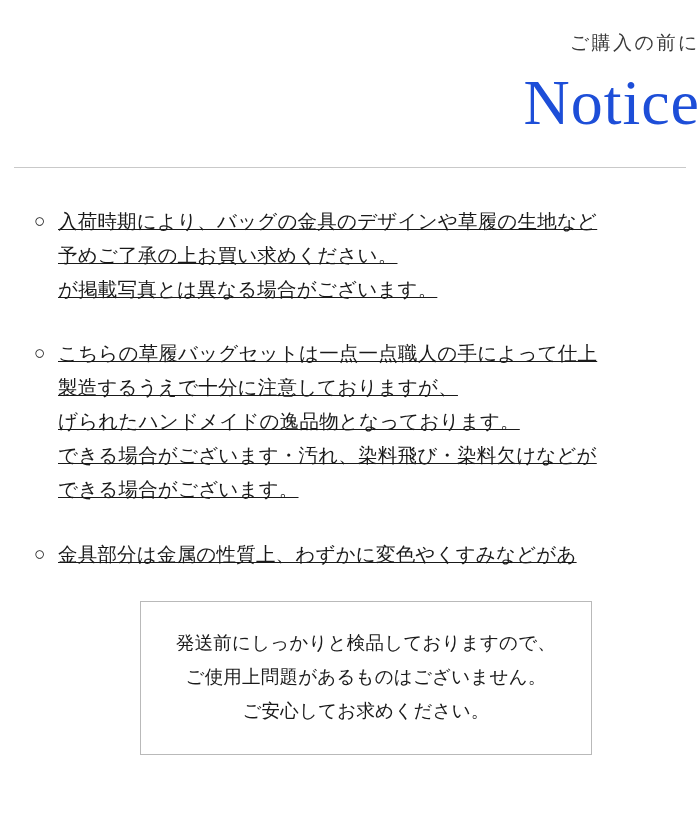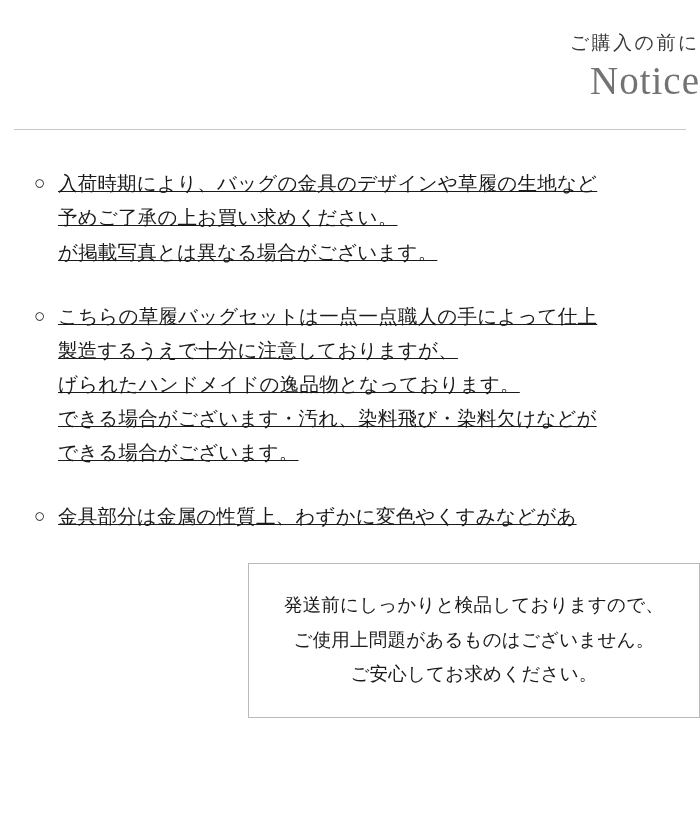--- a/index.html
+++ b/index.html
@@ -29,26 +29,26 @@
   }
   .header-jp {
     font-family: "Liberation Serif", serif;
     font-size: 19px;
     letter-spacing: 2.5px;
     color: #3a3a3a;
     line-height: 1.4;
   }
   .header-en {
     font-family: "Liberation Serif", serif;
-    font-size: 39px;
+    font-size: 64px;
     font-weight: 400;
     letter-spacing: 1px;
-    color: #737373;
+    color: #1d4ed8;
     line-height: 1.25;
-    margin-top: 0;
+    margin-top: 6px;
   }
   .header-rule {
     margin: 24px auto 0 auto;
     width: 672px;
     height: 1px;
     background: #c9c9c9;
   }
 
   
   .content {
@@ -76,21 +76,21 @@
     line-height: 1.75;
     letter-spacing: 0.2px;
     color: #1a1a1a;
     white-space: nowrap;
     text-decoration: underline;
   }
 
   
   .callout-wrap {
     display: flex;
-    justify-content: flex-end;
+    justify-content: center;
     margin-top: 10px;
     margin-left: 32px;
   }
   .callout {
     border: 1px solid #b9b9b9;
     width: 452px;
     box-sizing: border-box;
     padding: 24px 10px 26px 10px;
     text-align: center;
   }

